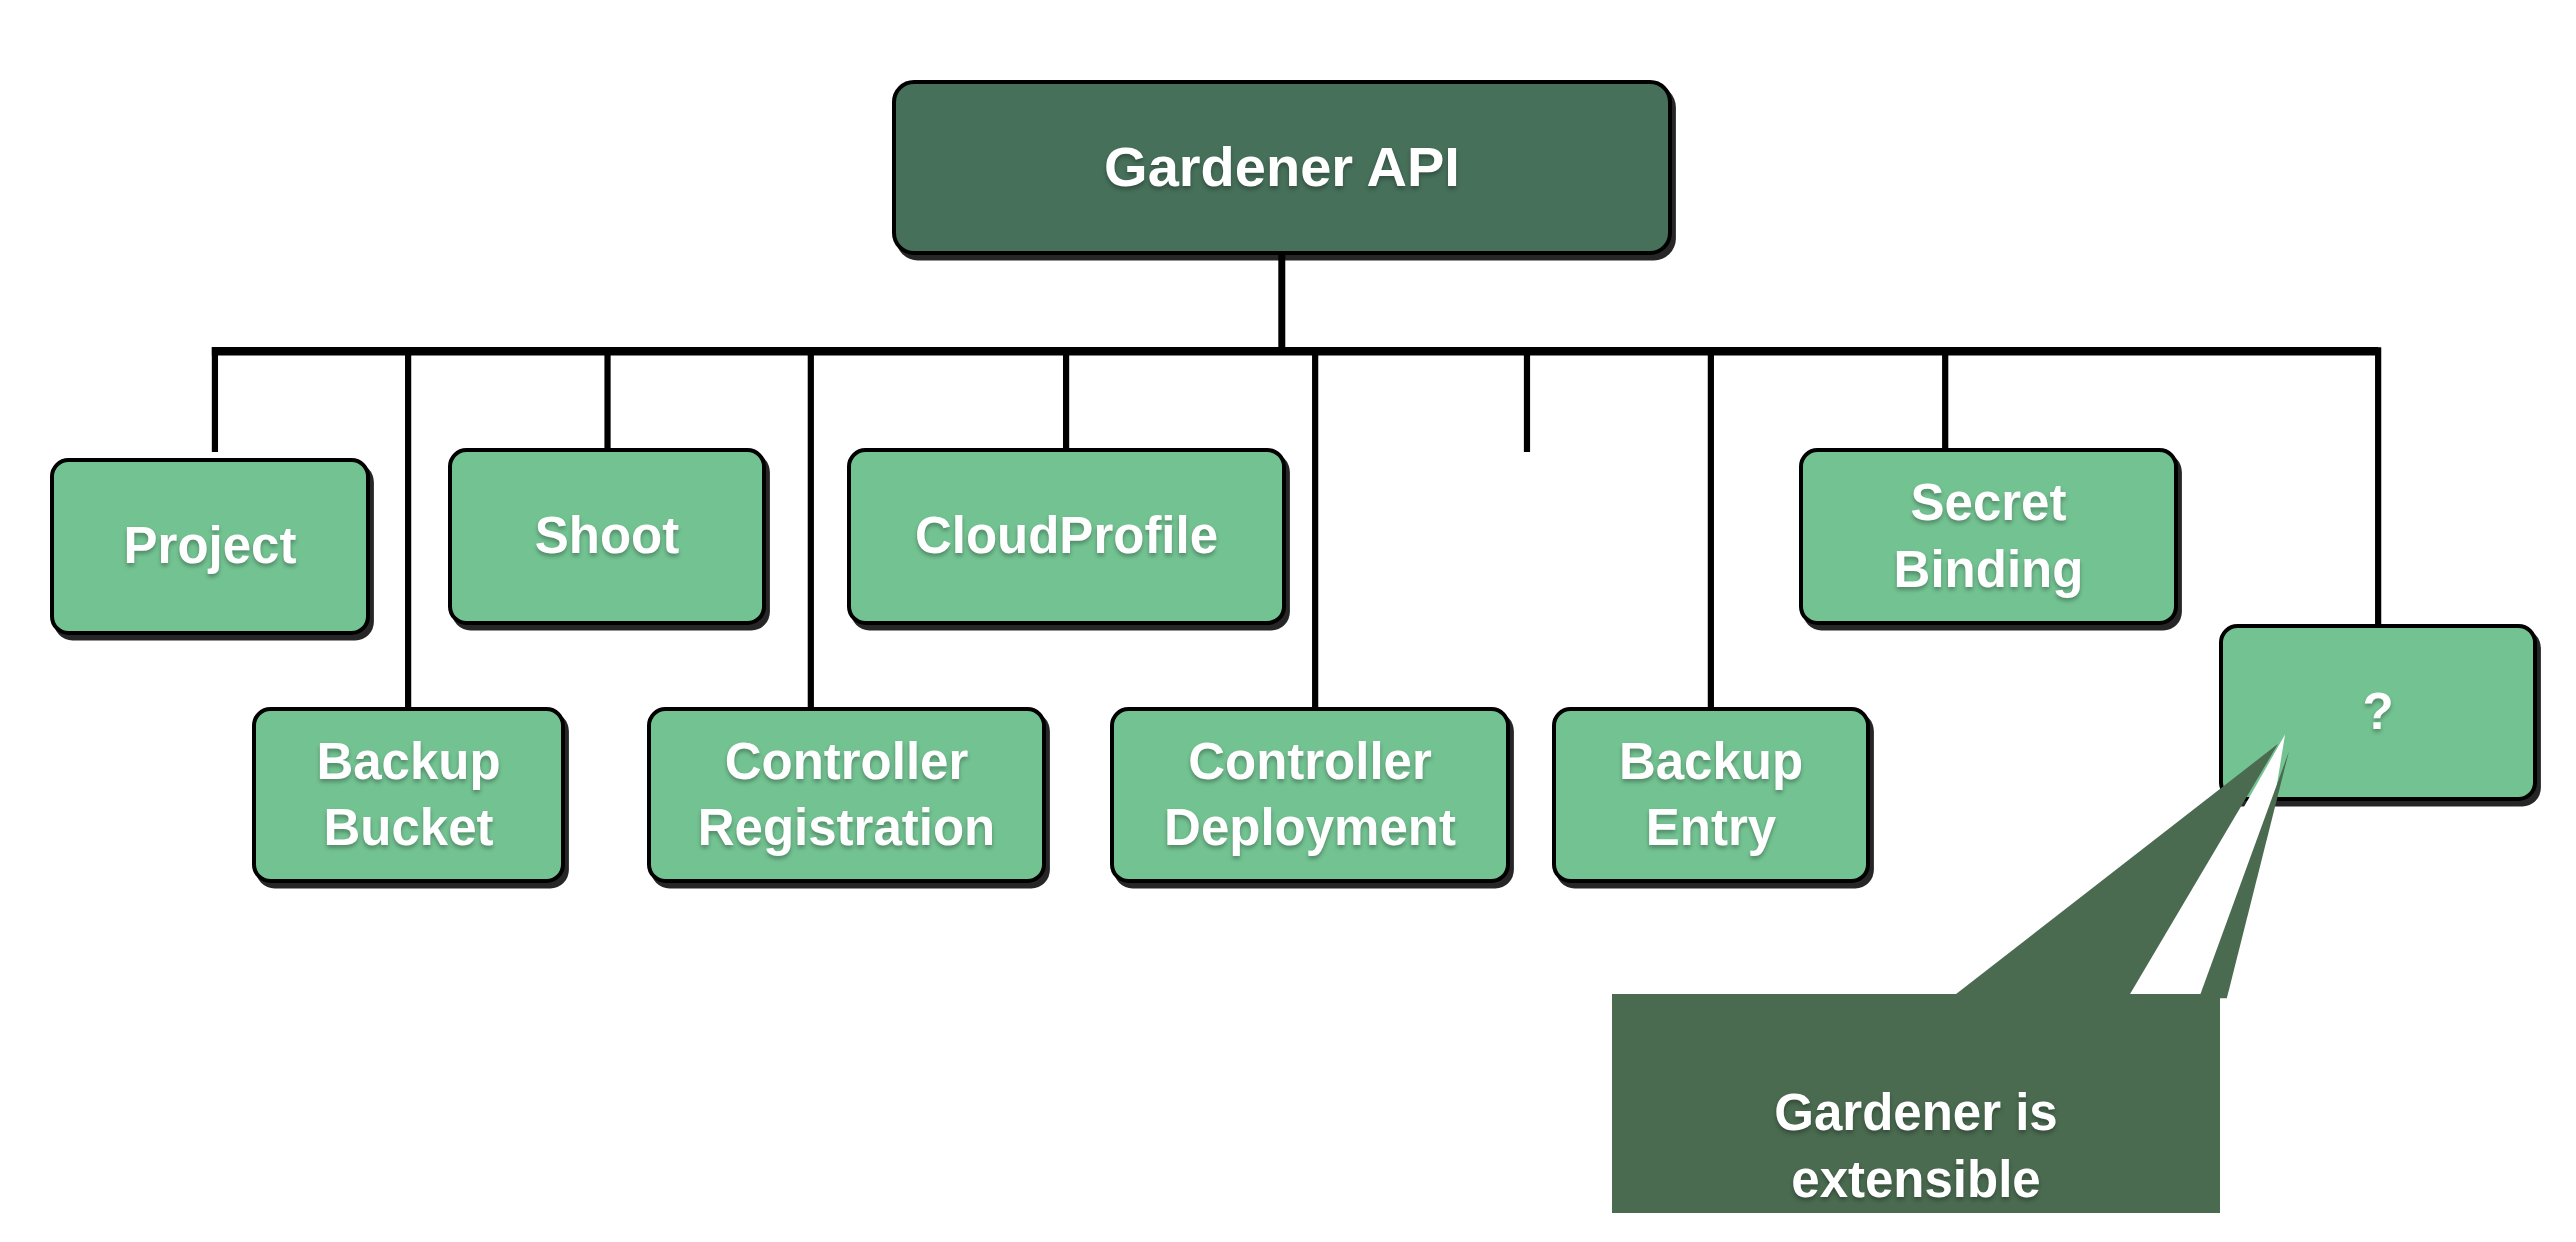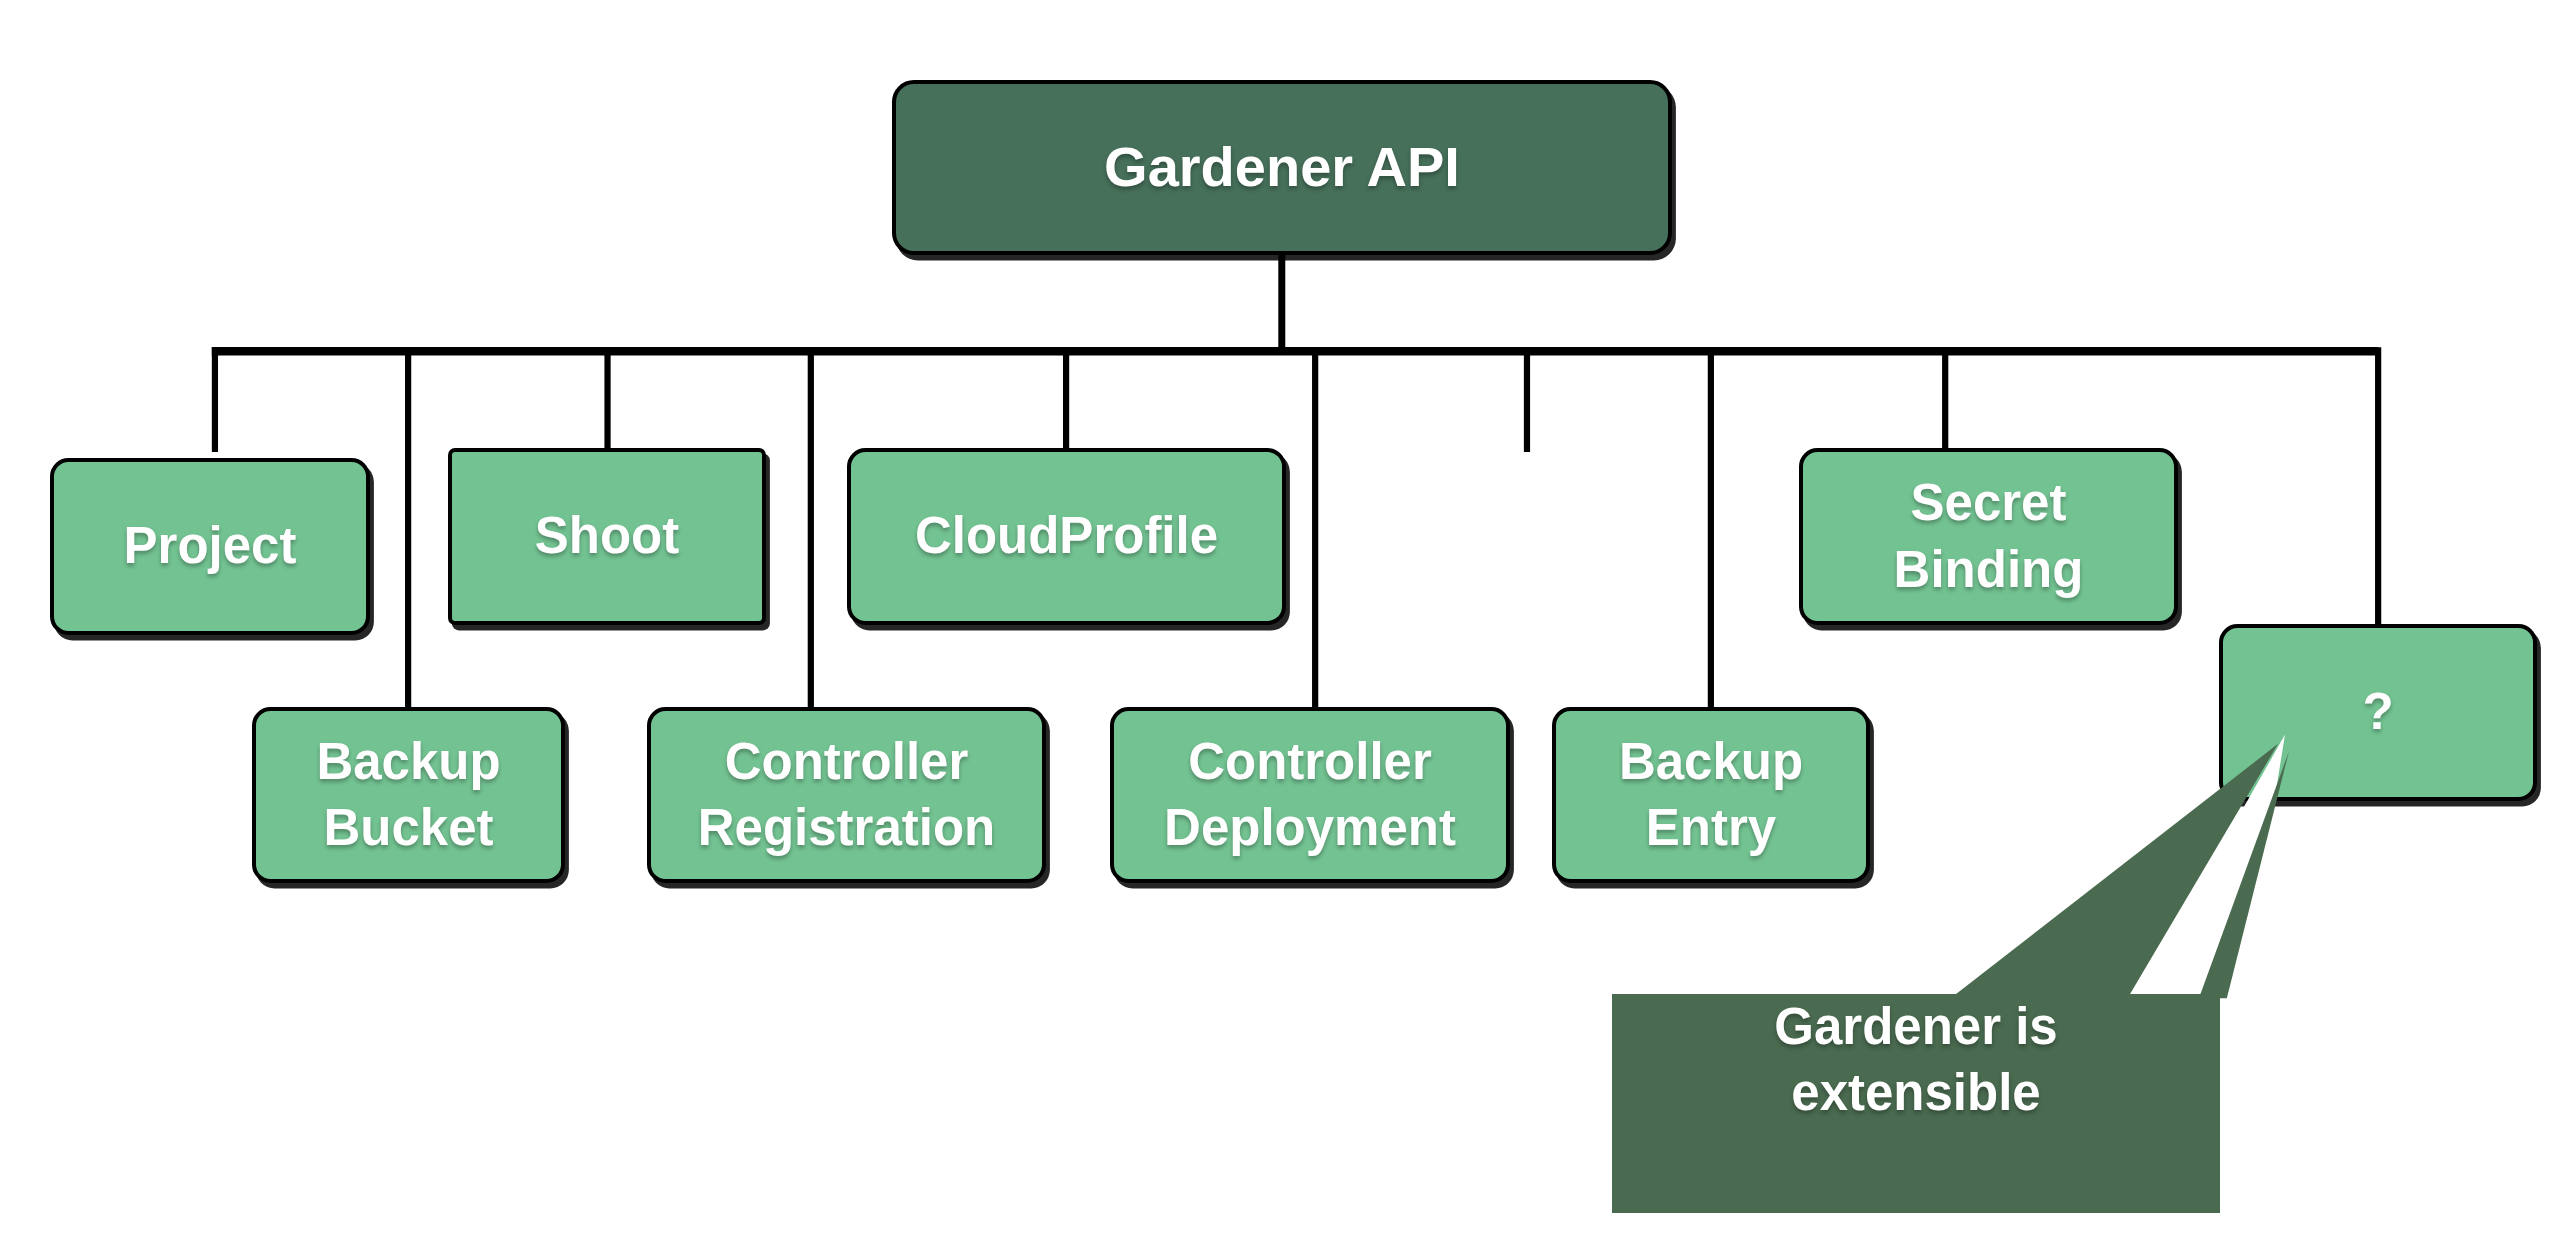--- a/index.html
+++ b/index.html
@@ -49,21 +49,21 @@
   }
   .node.root{
     background:var(--dark-green);
     font-size:56px;
     border-radius:22px;
   }
   .callout{
     position:absolute;
     z-index:4;
     box-sizing:border-box;
-    display:flex;align-items:flex-start;justify-content:center;
+    display:flex;align-items:flex-end;justify-content:center;
     text-align:center;
     background:var(--callout-green);
     color:var(--text-white);
     font-weight:700;
     font-size:51px;
     line-height:1.3;
     white-space:pre-line;
     border:none;
   }
   .callout .lbl{
@@ -88,21 +88,21 @@
     <path d="M3065 427 V790" style="stroke:var(--line-black);stroke-width:8;fill:none"></path>
   </svg>
 
   <div class="node root" style="left:892px;top:64px;width:780px;height:175px;">
     <span class="lbl">Gardener API</span>
   </div>
 
   <div class="node" style="left:50px;top:442px;width:320px;height:177px;">
     <span class="lbl">Project</span>
   </div>
-  <div class="node" style="left:448px;top:432px;width:318px;height:177px;border-radius:7px;">
+  <div class="node" style="left:448px;top:432px;width:318px;height:177px;">
     <span class="lbl">Shoot</span>
   </div>
   <div class="node" style="left:847px;top:432px;width:439px;height:177px;">
     <span class="lbl">CloudProfile</span>
   </div>
   <div class="node" style="left:1799px;top:432px;width:379px;height:177px;">
     <span class="lbl">Secret
 Binding</span>
   </div>
 

